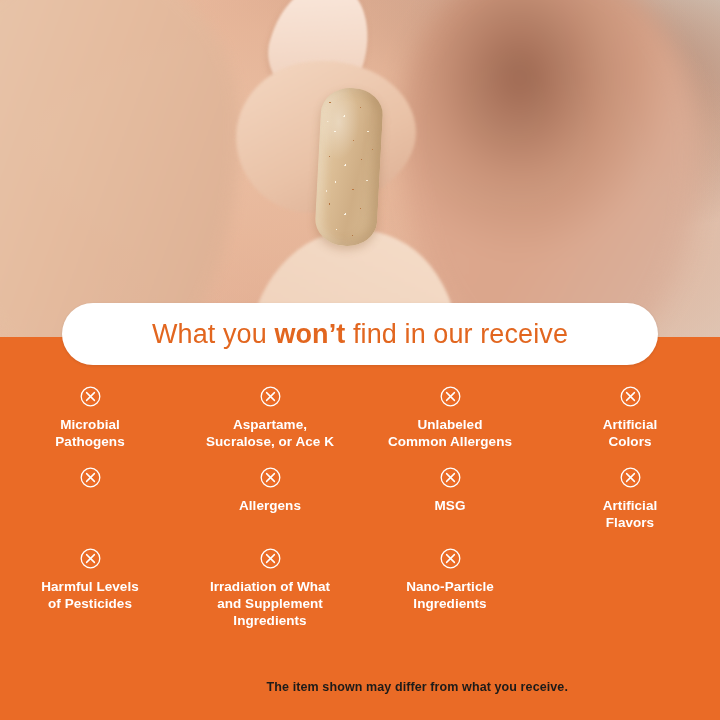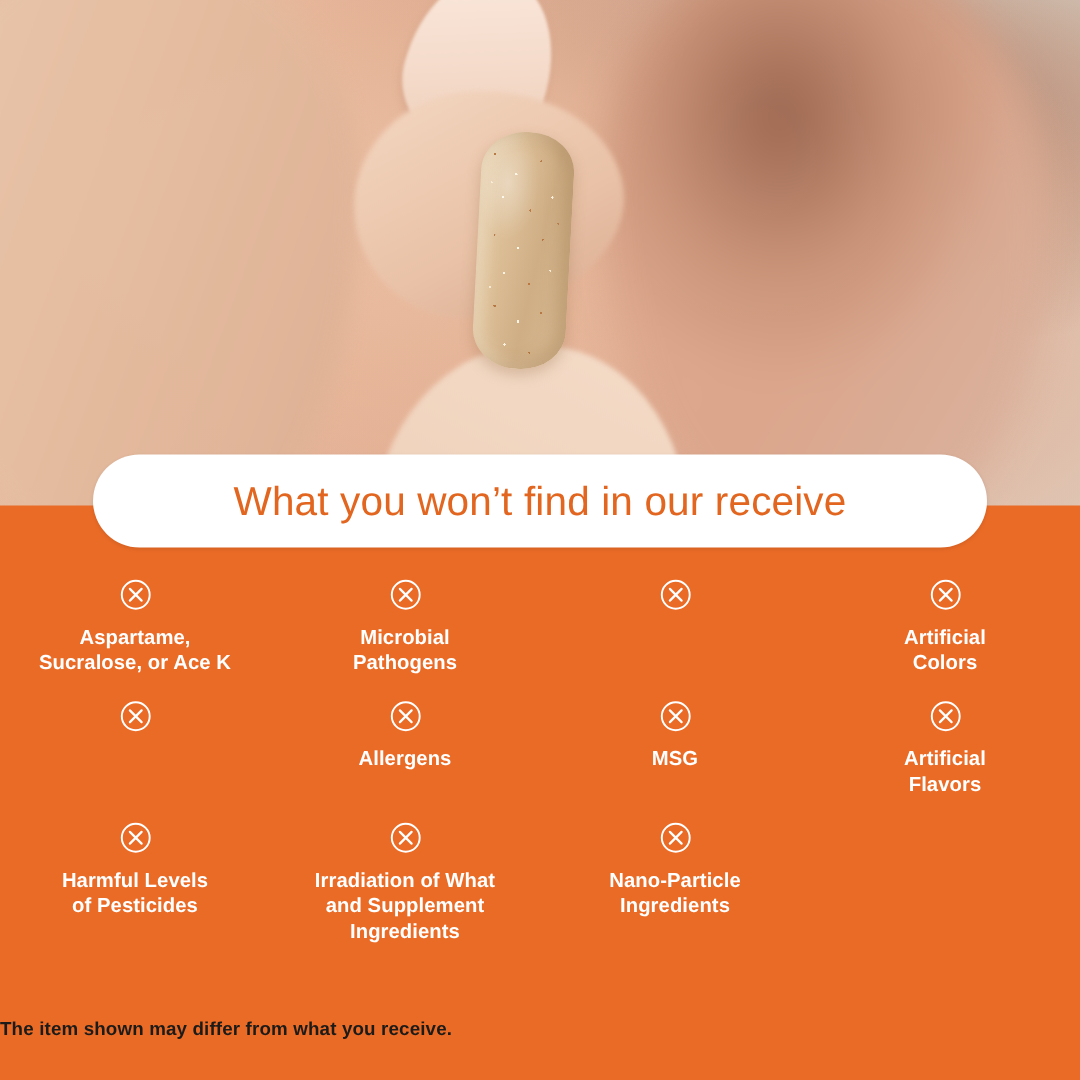--- a/index.html
+++ b/index.html
@@ -184,21 +184,21 @@
     box-shadow: 0 1px 3px rgba(0,0,0,.10);
     z-index: 5;
   }
   .title-text {
     font-size: 27px;
     color: #E2661F;
     letter-spacing: .1px;
     white-space: nowrap;
     font-weight: 400;
   }
-  .title-text .strong { font-weight: 400; }
+  .title-text .strong { font-weight: 700; }
 
   
   .grid {
     position: absolute;
     left: 0;
     top: 386px;
     width: 720px;
     display: grid;
     grid-template-columns: repeat(4, 1fr);
     row-gap: 17px;
@@ -220,21 +220,21 @@
     letter-spacing: .05px;
     max-width: 160px;
   }
 
   
   .footer {
     position: absolute;
     left: 0;
     top: 677px;
     width: 568px;
-    text-align: left;
+    text-align: right;
     z-index: 4;
   }
   .footer-text {
     color: #1d1b19;
     font-size: 12.5px;
     font-weight: 600;
     letter-spacing: .1px;
   }
 </style>
 </head>
@@ -263,36 +263,37 @@
     </div>
   </div>
 
   <div class="grid" id="claims-grid">
       <div class="cell">
         <svg class="x-icon" width="21" height="21" viewBox="0 0 21 21">
           <circle cx="10.5" cy="10.5" r="9.3" fill="none" stroke="#FFFFFF" stroke-width="1.3"></circle>
           <line x1="6.6" y1="6.6" x2="14.4" y2="14.4" stroke="#FFFFFF" stroke-width="1.5" stroke-linecap="round"></line>
           <line x1="14.4" y1="6.6" x2="6.6" y2="14.4" stroke="#FFFFFF" stroke-width="1.5" stroke-linecap="round"></line>
         </svg>
+        <div class="cell-label"><span>Microbial</span><br><span>Pathogens</span></div>
+      </div>
+      <div class="cell">
+        <svg class="x-icon" width="21" height="21" viewBox="0 0 21 21">
+          <circle cx="10.5" cy="10.5" r="9.3" fill="none" stroke="#FFFFFF" stroke-width="1.3"></circle>
+          <line x1="6.6" y1="6.6" x2="14.4" y2="14.4" stroke="#FFFFFF" stroke-width="1.5" stroke-linecap="round"></line>
+          <line x1="14.4" y1="6.6" x2="6.6" y2="14.4" stroke="#FFFFFF" stroke-width="1.5" stroke-linecap="round"></line>
+        </svg>
         <div class="cell-label"><span>Aspartame,</span><br><span>Sucralose, or Ace K</span></div>
       </div>
       <div class="cell">
         <svg class="x-icon" width="21" height="21" viewBox="0 0 21 21">
           <circle cx="10.5" cy="10.5" r="9.3" fill="none" stroke="#FFFFFF" stroke-width="1.3"></circle>
           <line x1="6.6" y1="6.6" x2="14.4" y2="14.4" stroke="#FFFFFF" stroke-width="1.5" stroke-linecap="round"></line>
           <line x1="14.4" y1="6.6" x2="6.6" y2="14.4" stroke="#FFFFFF" stroke-width="1.5" stroke-linecap="round"></line>
         </svg>
-        <div class="cell-label"><span>Microbial</span><br><span>Pathogens</span></div>
-      </div>
-      <div class="cell">
-        <svg class="x-icon" width="21" height="21" viewBox="0 0 21 21">
-          <circle cx="10.5" cy="10.5" r="9.3" fill="none" stroke="#FFFFFF" stroke-width="1.3"></circle>
-          <line x1="6.6" y1="6.6" x2="14.4" y2="14.4" stroke="#FFFFFF" stroke-width="1.5" stroke-linecap="round"></line>
-          <line x1="14.4" y1="6.6" x2="6.6" y2="14.4" stroke="#FFFFFF" stroke-width="1.5" stroke-linecap="round"></line>
-        </svg>
+        <div class="cell-label"><span>Unlabeled</span><br><span>Common Allergens</span></div>
       </div>
       <div class="cell">
         <svg class="x-icon" width="21" height="21" viewBox="0 0 21 21">
           <circle cx="10.5" cy="10.5" r="9.3" fill="none" stroke="#FFFFFF" stroke-width="1.3"></circle>
           <line x1="6.6" y1="6.6" x2="14.4" y2="14.4" stroke="#FFFFFF" stroke-width="1.5" stroke-linecap="round"></line>
           <line x1="14.4" y1="6.6" x2="6.6" y2="14.4" stroke="#FFFFFF" stroke-width="1.5" stroke-linecap="round"></line>
         </svg>
         <div class="cell-label"><span>Artificial</span><br><span>Colors</span></div>
       </div>
       <div class="cell">

